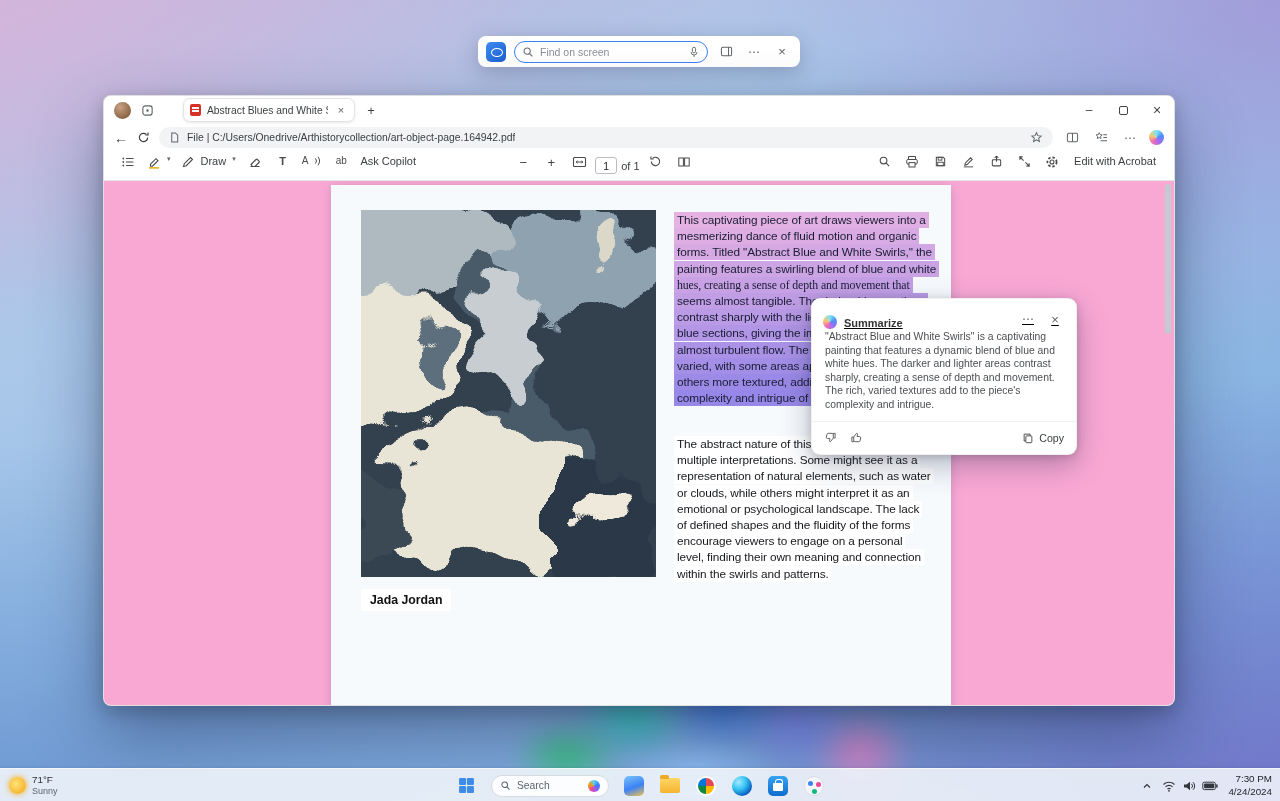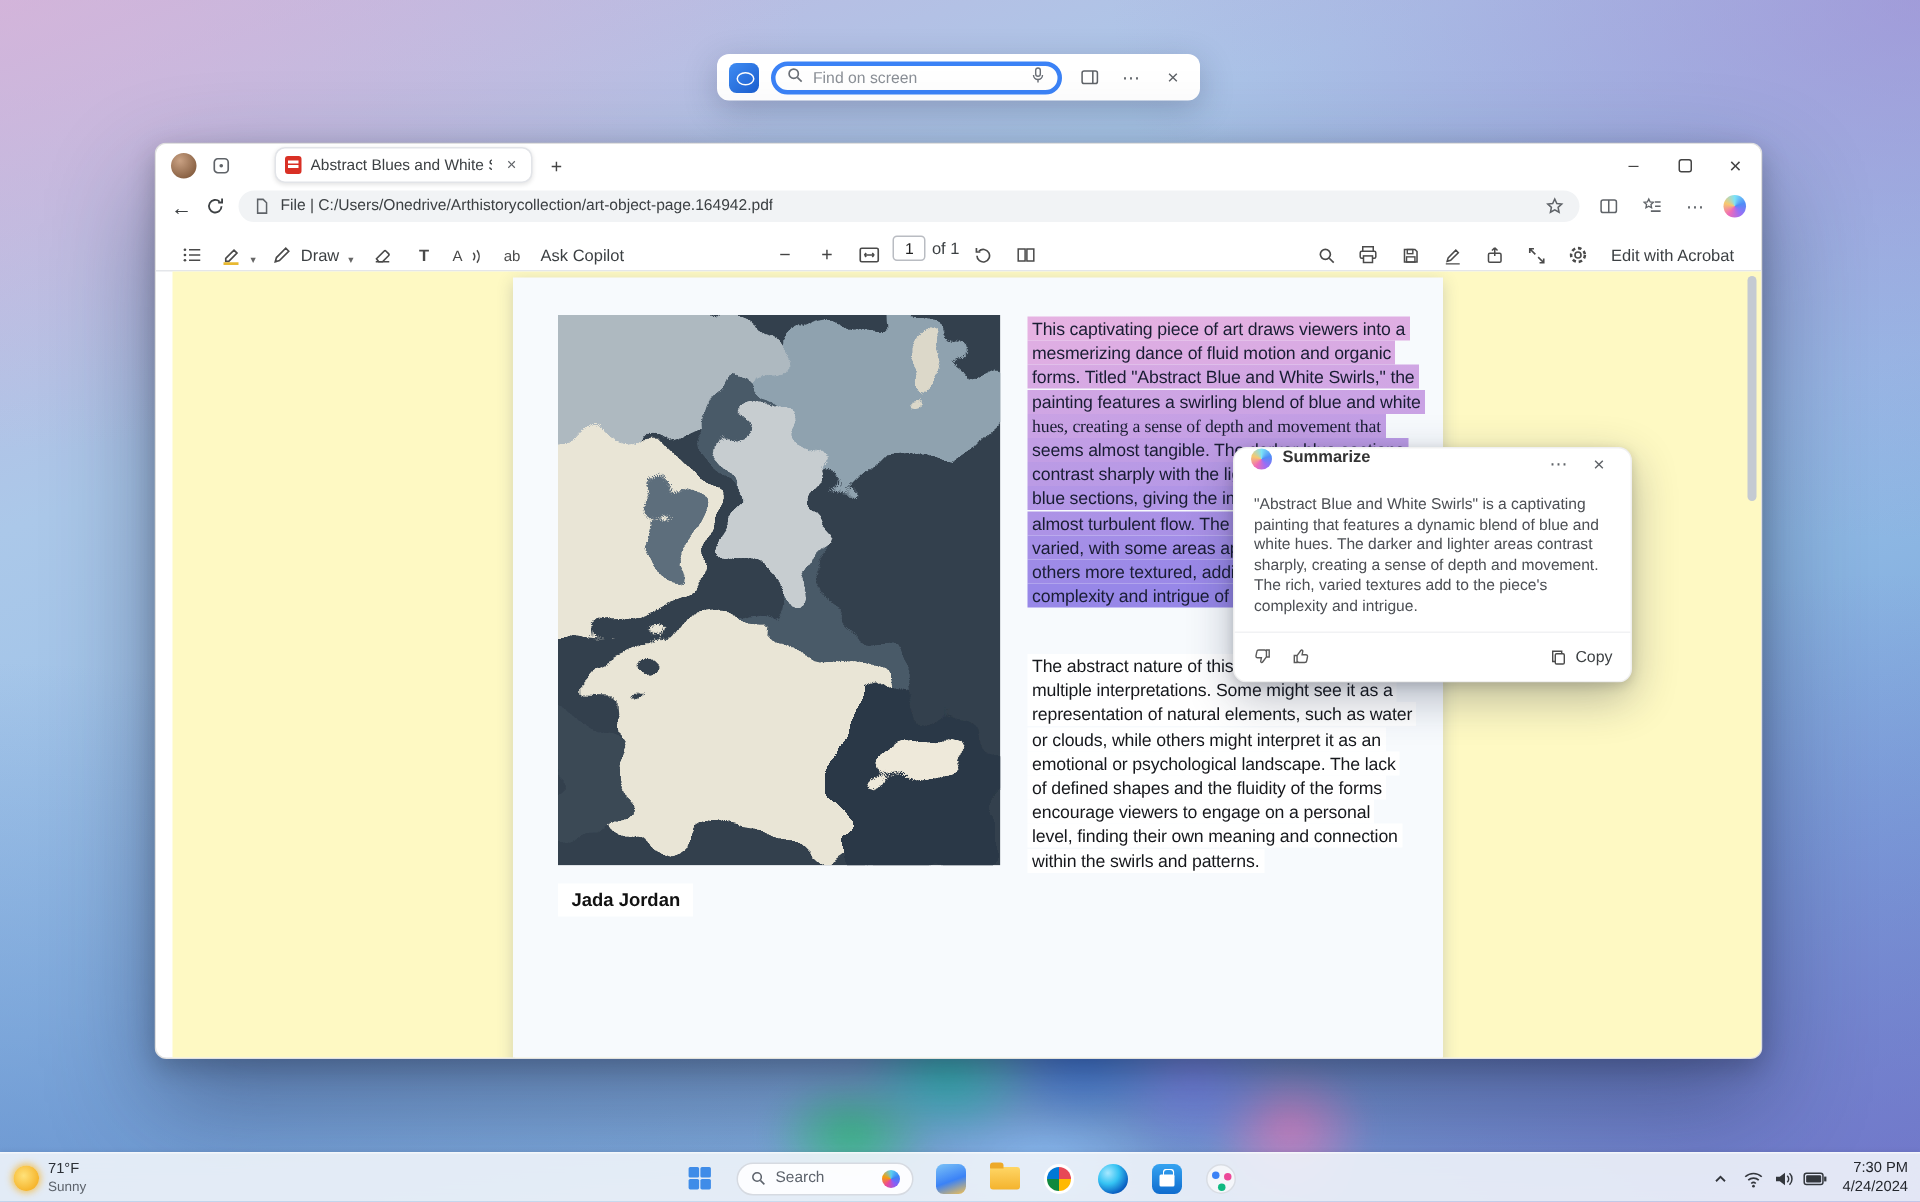--- a/index.html
+++ b/index.html
@@ -29,22 +29,22 @@
   .dim { color:#5a5a5a; }
 
   
   .findbar { position:absolute; left:478px; top:36px; width:322px; height:31px;
     background:#fff; border-radius:8px; box-shadow:0 6px 22px rgba(30,40,70,.25);
     display:flex; align-items:center; padding:0 8px; gap:8px; }
   .vision-ic { width:20px; height:20px; border-radius:5px; flex:0 0 auto;
     background:linear-gradient(135deg,#3f8cf3,#1b5fd0); position:relative; }
   .vision-ic::after { content:""; position:absolute; left:5px; top:6px; width:10px; height:7px;
     border-radius:50%; border:1.4px solid #fff; }
-  .find-pill { flex:1; height:22px; border:3px solid #3b82f6; border-radius:11px;
-    display:flex; padding:0 7px; gap:6px; }
+  .find-pill { flex:1; height:22px; border:1px solid #3b82f6; border-radius:11px;
+    display:flex; align-items:center; padding:0 7px; gap:6px; }
   .find-input { border:none; outline:none; flex:1; font-size:10.5px; color:#444;
     font-family:"Liberation Sans", sans-serif; background:transparent; min-width:0; }
   .find-input::placeholder { color:#8a8f96; }
   .iconbtn { width:20px; height:20px; display:flex; align-items:center; justify-content:center;
     border-radius:4px; color:#5f6368; font-size:12px; flex:0 0 auto; cursor:default; }
 
   
   .window { position:absolute; left:103px; top:95px; width:1072px; height:611px;
     background:#fff; border-radius:8px; overflow:hidden;
     border:1px solid rgba(0,0,0,.12);
@@ -68,31 +68,31 @@
   .addrrow { height:27px; display:flex; align-items:center; padding:0 10px; gap:9px; background:#fff; }
   .backar { font-size:14px; color:#3c4043; }
   .addrpill { flex:1; height:21px; background:#f1f3f5; border-radius:11px;
     display:flex; align-items:center; padding:0 10px; gap:7px; }
   .addrtext { font-size:10.4px; color:#3c4043; white-space:nowrap; overflow:hidden; }
   .copilot-orb { width:15px; height:15px; border-radius:50%;
     background:conic-gradient(#7ce3f7,#4f8df7,#9a6ef5,#ef6ab8,#f7c96e,#7ce3f7); }
 
   .pdfbar { height:30px; border-bottom:1px solid #e4e6ea; display:flex; align-items:center;
     padding:0 12px; gap:4px; background:#fff; font-size:11px; color:#444; }
-  .tbtn { height:22px; min-width:24px; display:flex; align-items:flex-end; justify-content:center;
+  .tbtn { height:22px; min-width:24px; display:flex; align-items:flex-start; justify-content:center;
     gap:6px; border-radius:4px; padding:0 3px; color:#4a4a4a; }
   .tlabel { font-size:11px; color:#3c4043; }
   .caret { font-size:7px; color:#666; }
   .pageinput { width:22px; height:17px; border:1px solid #b9bcc2; border-radius:3px; text-align:center;
     font-size:10.5px; color:#222; background:#fff; font-family:"Liberation Sans",sans-serif; }
   .grow { flex:1; }
   .zoomglyph { font-size:13px; color:#444; }
 
   
-  .content { position:relative; height:526px; background:#fef9c3; overflow:hidden;margin-left:11px; }
+  .content { position:relative; height:526px; background:#f9a8d4; overflow:hidden; }
   .page { position:absolute; left:227px; top:4px; width:620px; height:545px;
     background:#f7fafd; box-shadow:0 2px 10px rgba(50,70,110,.22); }
   .painting { position:absolute; left:30px; top:25px; width:295px; height:367px; overflow:hidden; }
 
   .hl-para { position:absolute; left:343px; top:26px; width:268px; }
   .hl-line { height:16.2px; line-height:16.2px; white-space:nowrap; }
   .hl-line span { font-size:11.8px; letter-spacing:-.1px; color:#191d33; padding:1px 3px; }
 
   .para2 { position:absolute; left:343px; top:251px; width:258px;
     font-size:11.8px; letter-spacing:-.1px; line-height:16.2px; color:#16181c; }
@@ -101,21 +101,21 @@
   .artist { position:absolute; left:30px; top:404px; background:#fff; padding:4px 9px;
     font-size:12.3px; font-weight:bold; color:#111; }
   .titlegrp { position:absolute; left:30px; top:438px; }
   .titleline { display:table; background:#fff; padding:3px 7px; font-size:17px; font-weight:bold;
     color:#0b0b0b; margin-bottom:2px; letter-spacing:-.2px; }
 
   
   .popup { position:absolute; left:707px; top:117px; width:266px; background:#fff; border-radius:9px;
     box-shadow:0 10px 30px rgba(20,30,60,.3), 0 2px 8px rgba(0,0,0,.15);
     border:1px solid rgba(0,0,0,.06); z-index:5; }
-  .popup-head { height:30px; display:flex; align-items:flex-start; gap:7px; padding:0 11px; }
+  .popup-head { height:30px; display:flex; align-items:flex-end; gap:7px; padding:0 11px;text-decoration:underline; }
   .popup-title { font-size:11px; font-weight:bold; color:#333; flex:1; }
   .popup-body { padding:1px 13px 9px; font-size:10.4px; line-height:13.6px; color:#4c4f54; }
   .popup-foot { height:33px; display:flex; align-items:center; padding:0 12px; gap:13px;
     border-top:1px solid #f1f2f4; }
   .copybtn { margin-left:auto; display:flex; align-items:center; gap:5px; font-size:10.6px; color:#3c4043; }
 
   .scrollbar { position:absolute; right:2px; top:3px; width:8px; height:518px; }
   .thumb { width:6px; height:150px; border-radius:3px; background:#c4cad2; margin:0 auto; }
 
   

